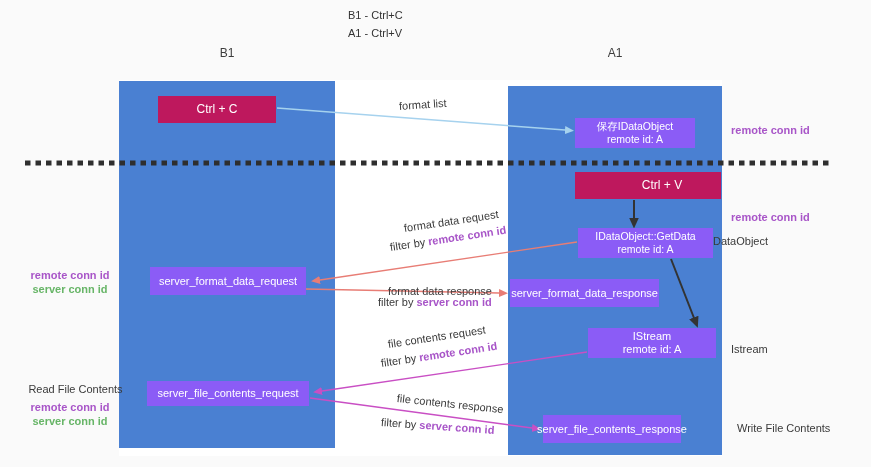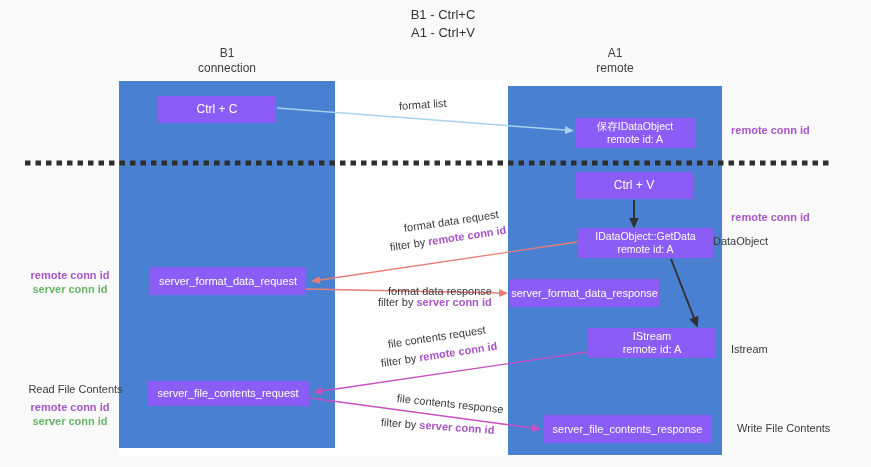--- a/index.html
+++ b/index.html
@@ -2,28 +2,28 @@
 <html><head>
 <meta charset="utf-8">
 <style>
   html,body { margin:0; padding:0; background:#fafafa; }
   .stage {
     position:relative; width:871px; height:467px; overflow:hidden;
     background:#fafafa; font-family:"Liberation Sans", sans-serif;
   }
   .canvas-white { position:absolute; left:119px; top:80px; width:603px; height:376px; background:#ffffff; }
   .lifeline { position:absolute; background:#4a80d2; }
-  .title { position:absolute; left:348px; top:6px; width:190px; text-align:center; color:#333; font-size:13px; line-height:18px; }
+  .title { position:absolute; left:348px; top:6px; width:190px; color:#333; font-size:11px; line-height:18px; }
   .hdr { position:absolute; text-align:center; color:#3d3d3d; font-size:12px; line-height:15px; }
   .box {
     position:absolute; display:flex; flex-direction:column; align-items:center; justify-content:center;
     color:#fff; font-size:11px; line-height:13px; text-align:center; white-space:nowrap;
   }
   .orange { background:#8b5cf6; }
-  .green  { background:#8b5cf6; font-size:12px; }
+  .green  { background:#be185d; font-size:12px; }
   .lab { position:absolute; font-size:11px; color:#3a3a3a; white-space:nowrap; }
   .rotup { transform:rotate(-8.5deg); transform-origin:left center; }
   .rotdn6 { transform:rotate(6deg); transform-origin:left center; }
   .rotdn4 { transform:rotate(4deg); transform-origin:left center; }
   .rotup4 { transform:rotate(-4deg); transform-origin:left center; }
   .purple { color:#a855c8; font-weight:bold; }
   .greent { color:#67b567; font-weight:bold; }
   .dark { color:#3a3a3a; font-weight:normal; }
   .stack { position:absolute; text-align:center; font-size:11px; line-height:14px; white-space:nowrap; }
   .filter-first { margin-right:3px; }
@@ -39,25 +39,23 @@
   <div class="lifeline" style="left:119px; top:81px; width:216px; height:367px;"></div>
   <div class="lifeline" style="left:508px; top:86px; width:214px; height:369px;"></div>
 
   <div class="title">
     <div>B1 - Ctrl+C</div>
     <div>A1 - Ctrl+V</div>
   </div>
 
   <div class="hdr" style="left:119px; top:46px; width:216px;text-align:center;">
     <div>B1</div>
-    <div>connection</div>
   </div>
   <div class="hdr" style="left:508px; top:46px; width:214px;">
     <div>A1</div>
-    <div>remote</div>
   </div>
 
   <svg class="arrow-layer" width="871" height="467">
     <defs>
       <marker id="mb" markerUnits="userSpaceOnUse" markerWidth="10" markerHeight="10" refX="0" refY="4" orient="auto">
           <path d="M0,0 L9,4 L0,8 z" fill="#a6d2ee"></path>
         </marker>
       <marker id="ms" markerUnits="userSpaceOnUse" markerWidth="10" markerHeight="10" refX="0" refY="4" orient="auto">
           <path d="M0,0 L9,4 L0,8 z" fill="#e87d75"></path>
         </marker>
@@ -80,21 +78,21 @@
 
   <div class="box green" style="left:158px; top:96px; width:118px; height:27px;">
     <div>Ctrl + C</div>
   </div>
 
   <div class="box orange" style="left:575px; top:118px; width:120px; height:30px; font-size:10.5px;">
     <div>保存IDataObject</div>
     <div>remote id: A</div>
   </div>
 
-  <div class="box green" style="left:575px; top:172px; width:118px; height:27px;">
+  <div class="box green" style="left:575px; top:172px; width:118px; height:27px;padding-left:28px;">
     <div>Ctrl + V</div>
   </div>
 
   <div class="box orange" style="left:578px; top:228px; width:135px; height:30px; font-size:10.5px;">
     <div>IDataObject::GetData</div>
     <div>remote id: A</div>
   </div>
 
   <div class="box orange" style="left:150px; top:267px; width:156px; height:28px;">
     <div>server_format_data_request</div>
@@ -106,21 +104,21 @@
 
   <div class="box orange" style="left:588px; top:328px; width:128px; height:30px;">
     <div>IStream</div>
     <div>remote id: A</div>
   </div>
 
   <div class="box orange" style="left:147px; top:381px; width:162px; height:25px;">
     <div>server_file_contents_request</div>
   </div>
 
-  <div class="box orange" style="left:543px; top:415px; width:169px; height:28px;">
+  <div class="box orange" style="left:543px; top:415px; width:138px; height:28px;">
     <div>server_file_contents_response</div>
   </div>
 
   <div class="lab rotup4" style="left:399px; top:100px;">format list</div>
 
   <div class="lab rotup" style="left:404px; top:222px;">format data request</div>
   <div class="lab rotup" style="left:390px; top:241px;">
     <span class="filter-first">filter by</span><span class="purple">remote conn id</span>
   </div>
 

